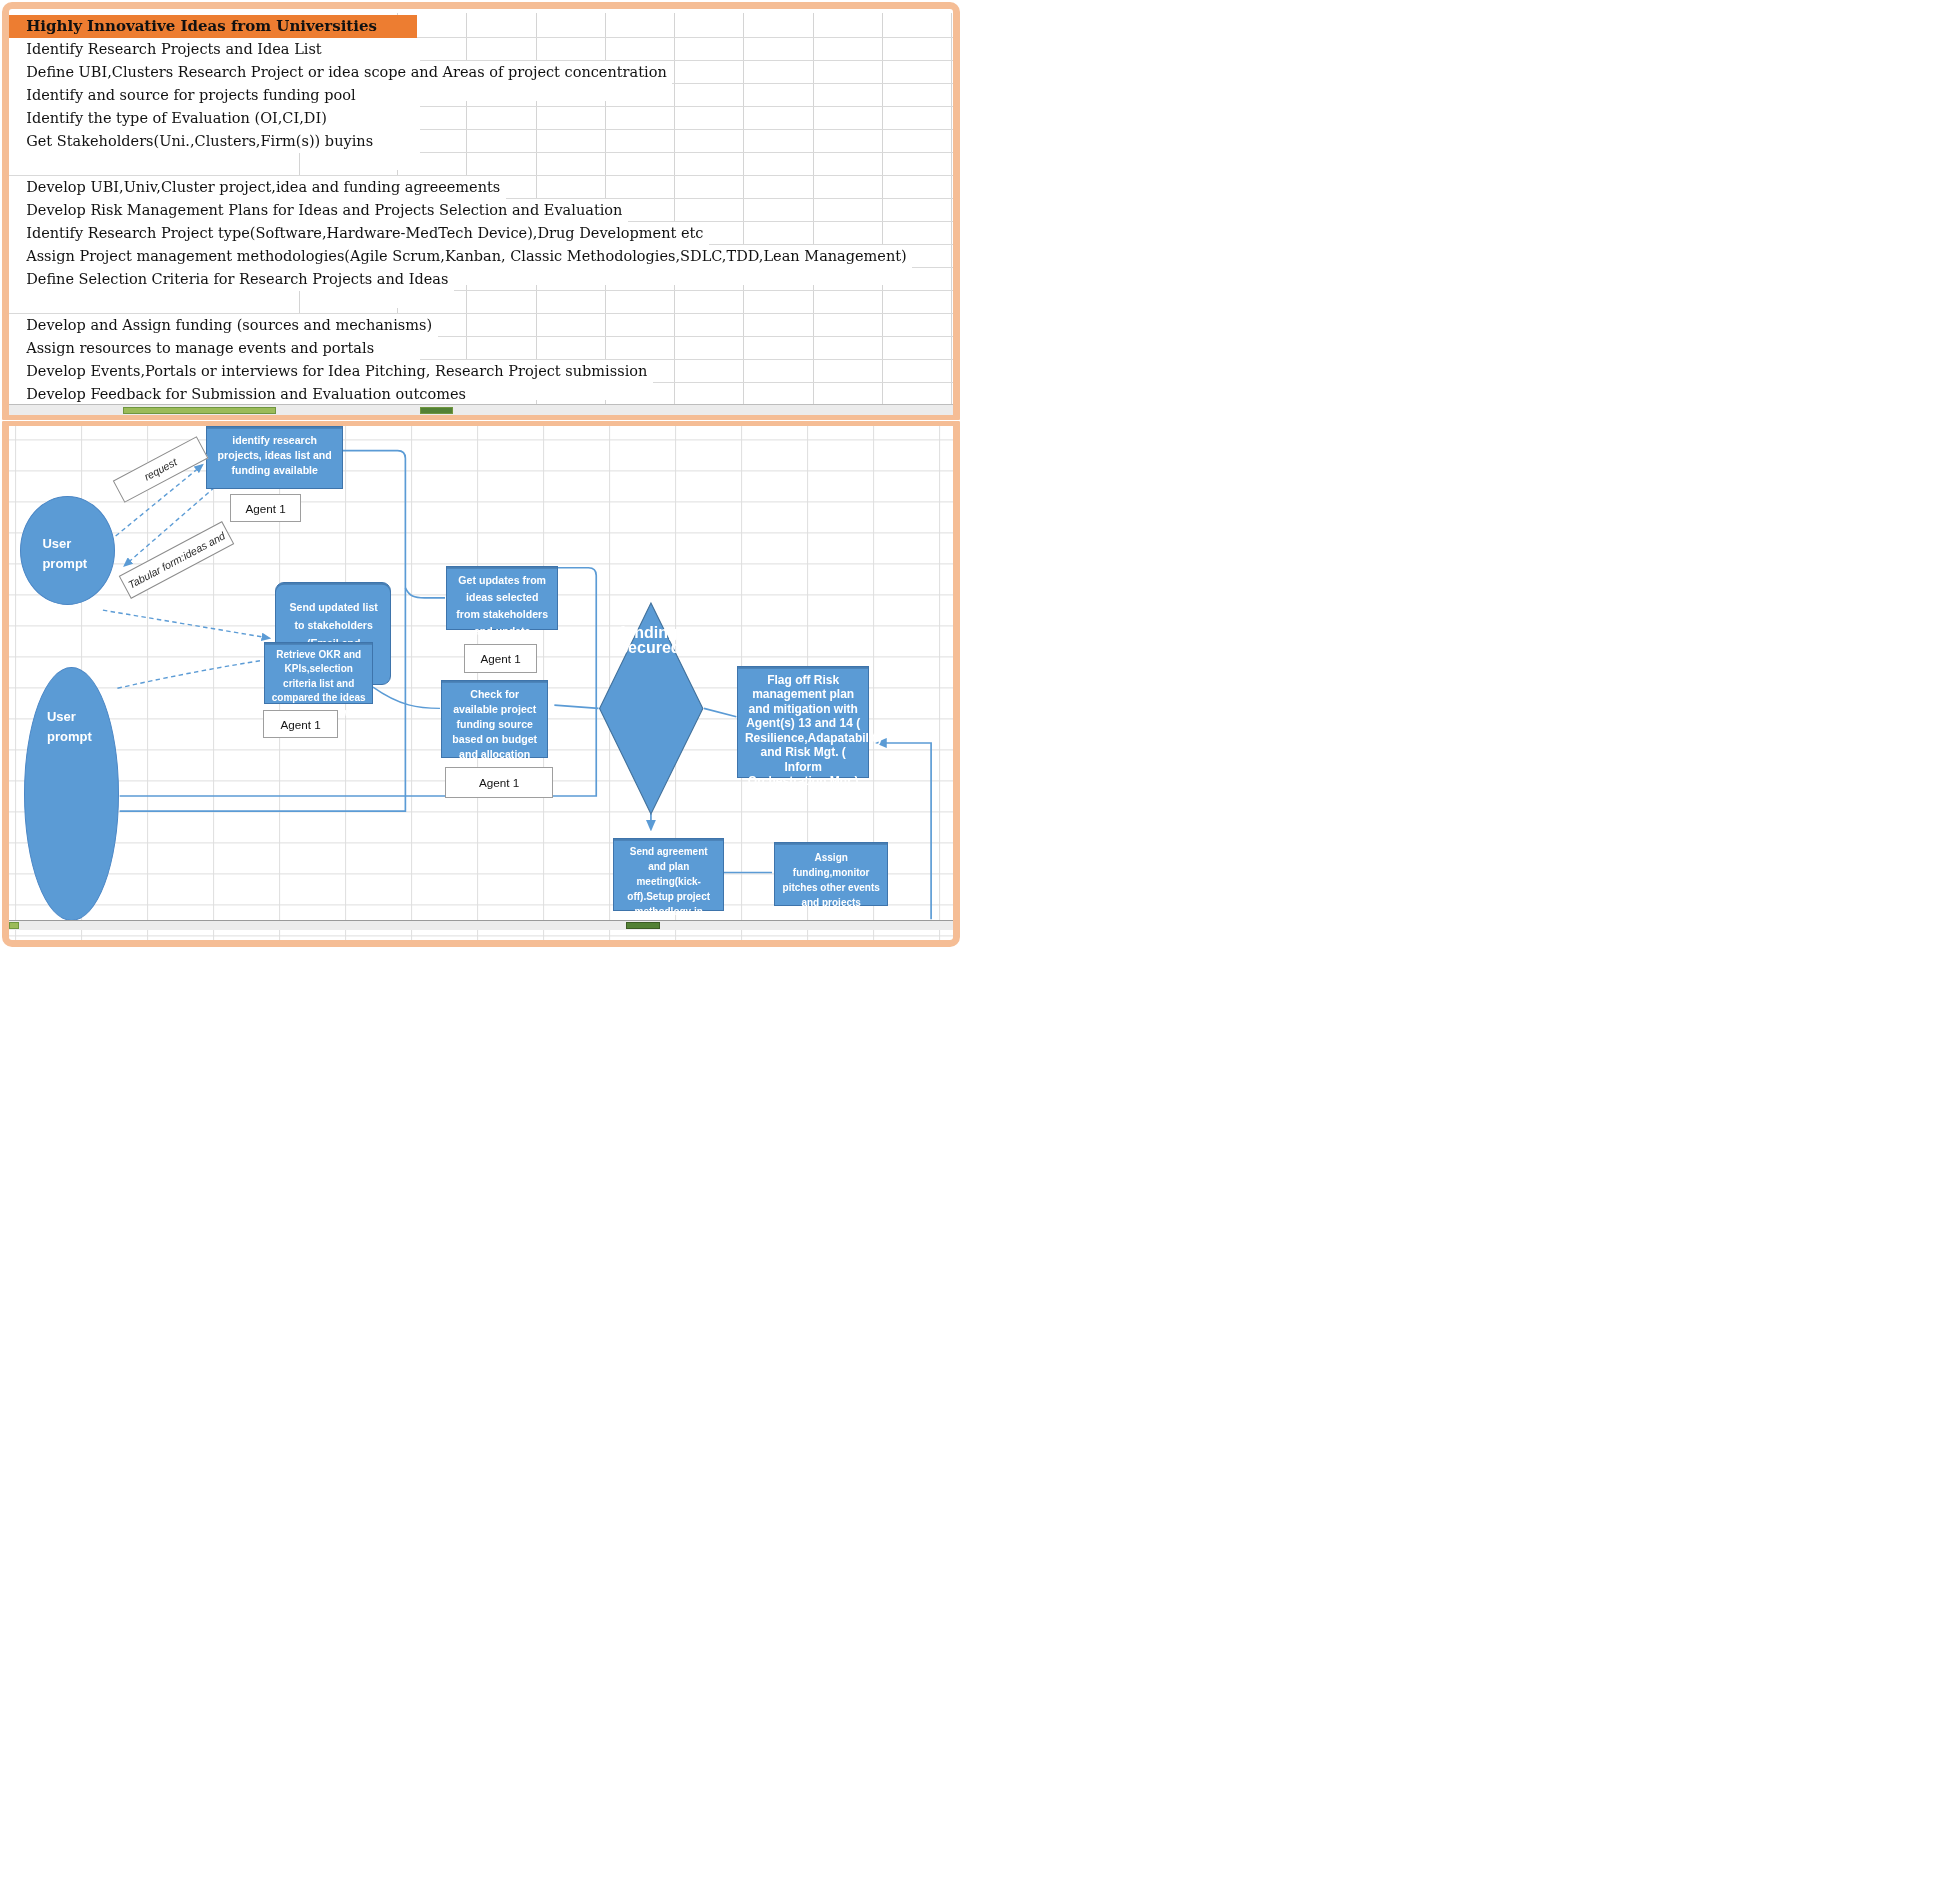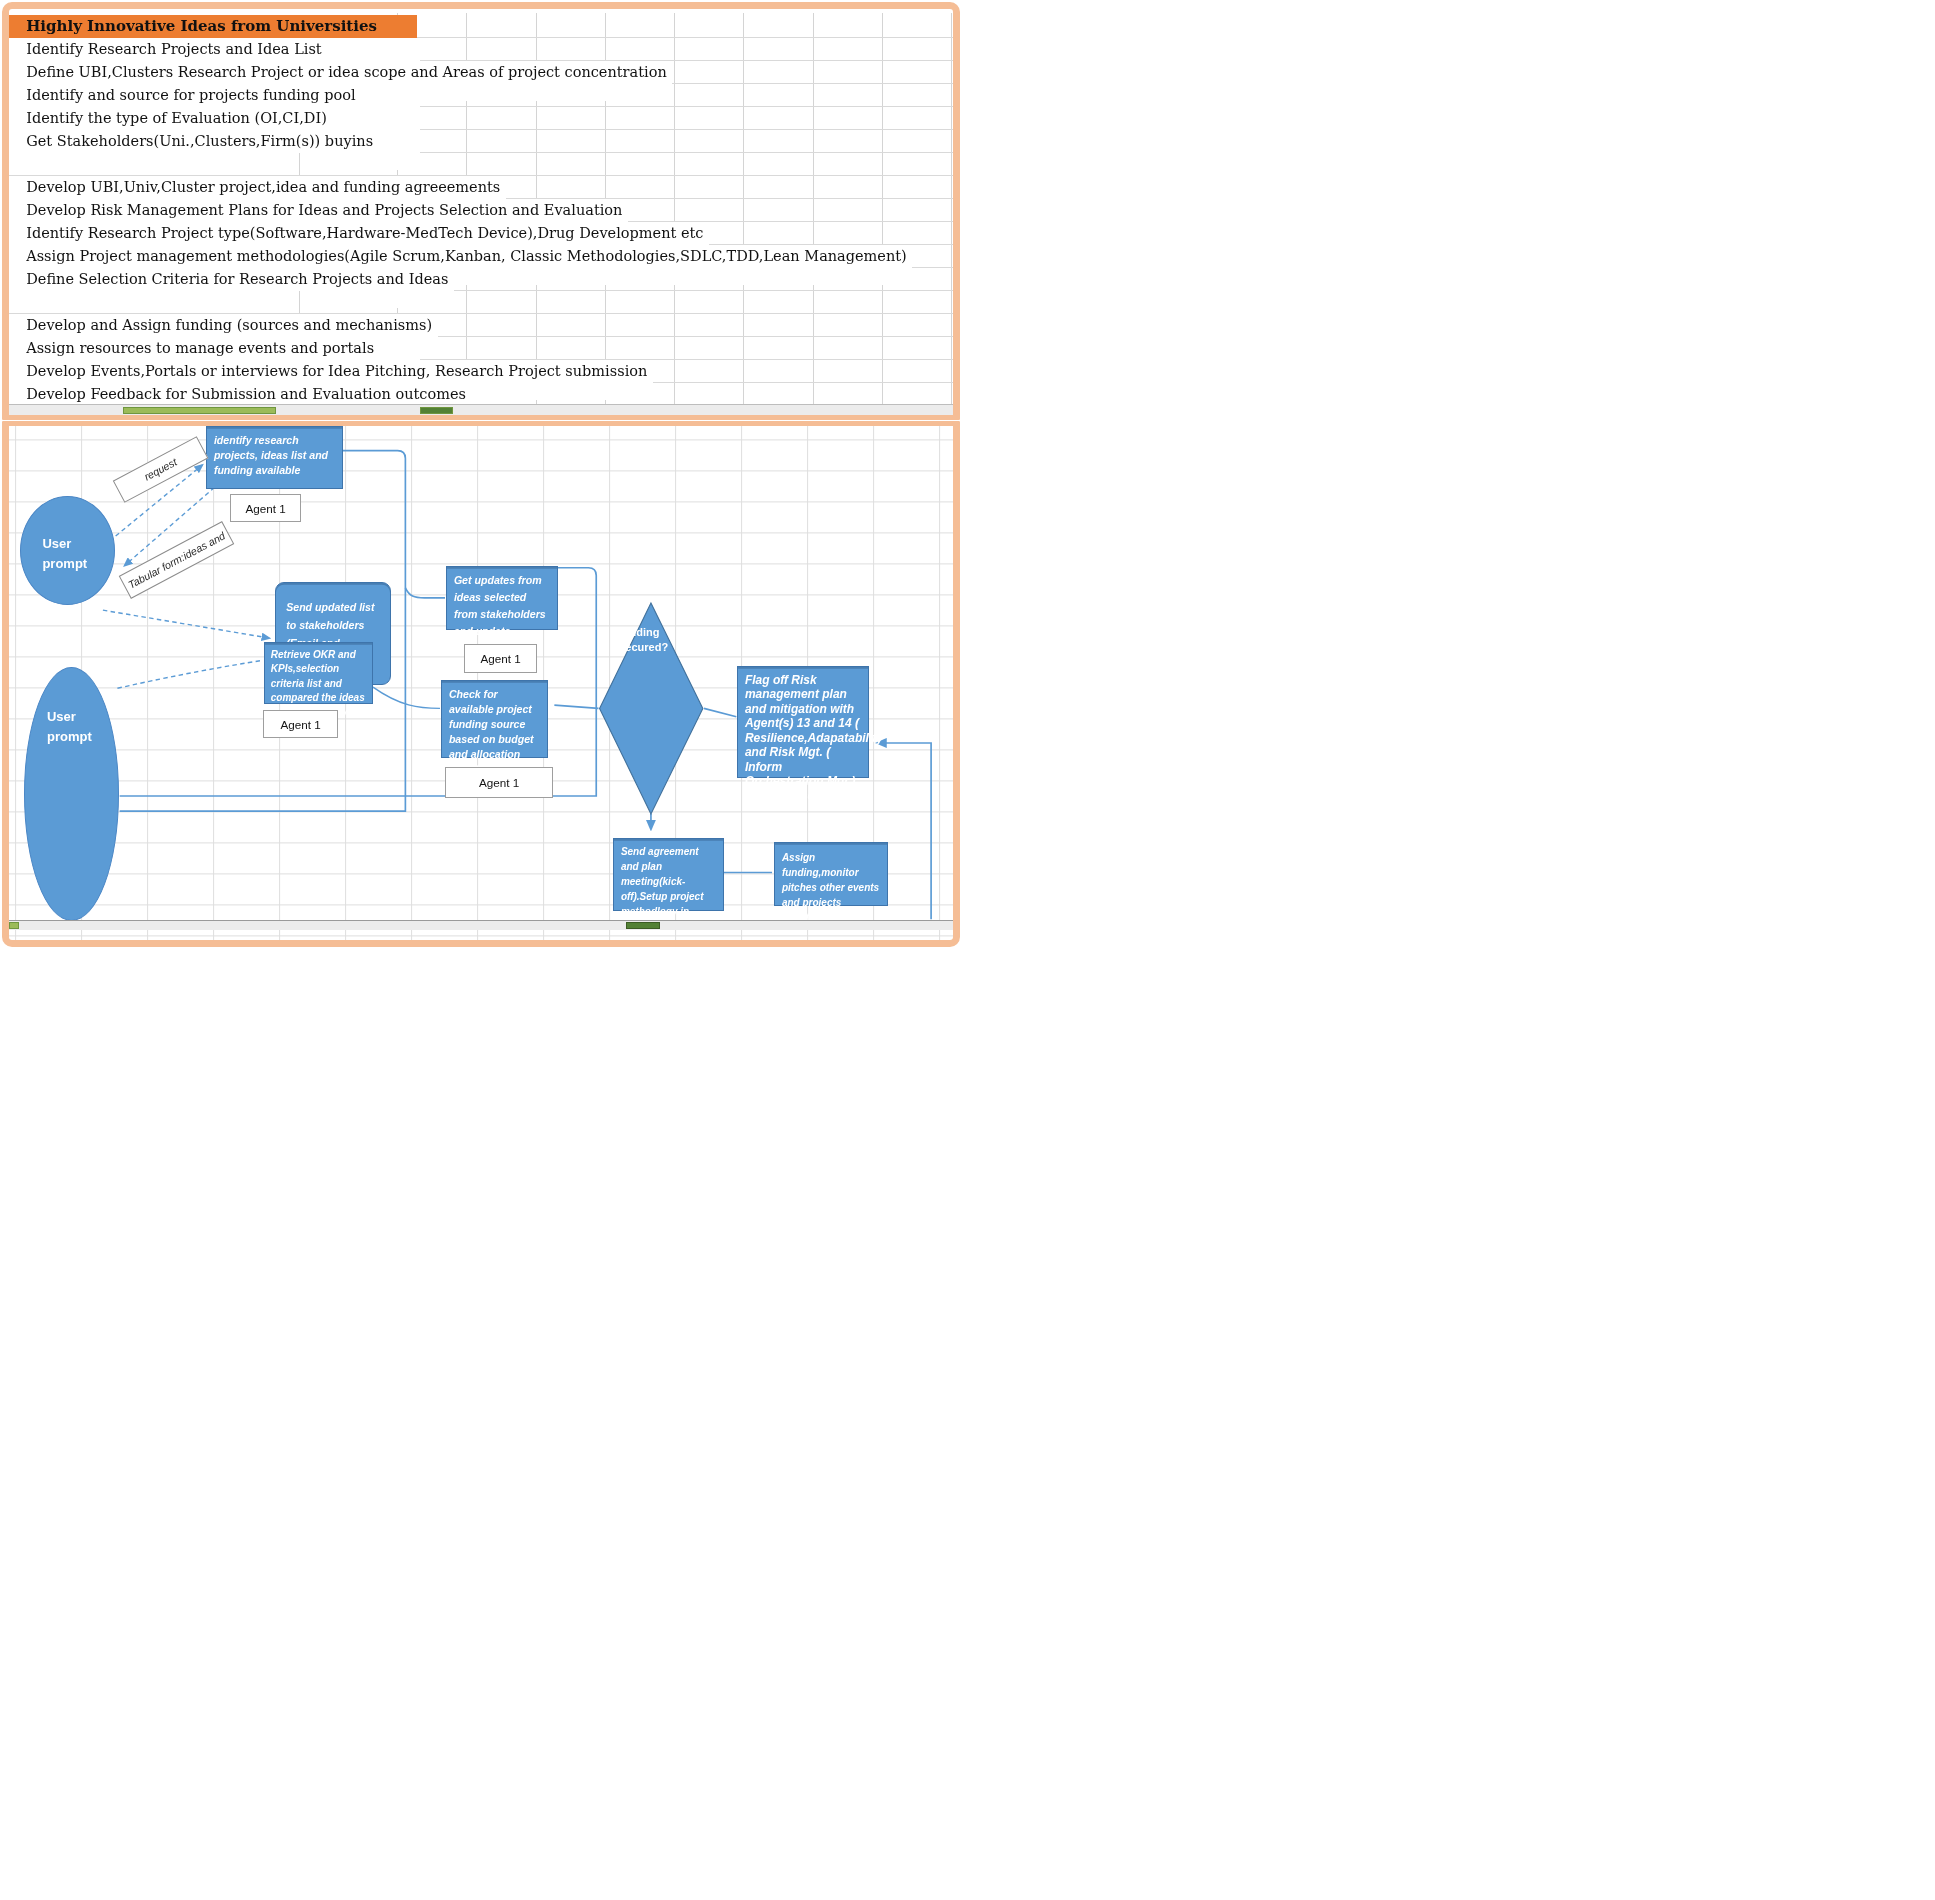--- a/index.html
+++ b/index.html
@@ -25,29 +25,29 @@
   
   .flow-panel{position:absolute;left:2.2px;top:421px;width:944px;height:514px;
     border:7.3px solid #f5bd95;border-top-width:5px;border-radius:1.1px 1.1px 10px 10px;background:#fff;}
   .flow-inner{position:relative;width:100%;height:100%;overflow:hidden;
     background-image:linear-gradient(to right,#dedede 0.6px,transparent 0.6px),
                      linear-gradient(to bottom,#dedede 0.6px,transparent 0.6px);
     background-size:66px 31px;background-position:6.1px 13.4px;}
   .connectors{position:absolute;left:0;top:0;z-index:1;}
   .shape{position:absolute;z-index:2;box-sizing:border-box;}
   .bluebox{background:#5B9BD5;border:1.1px solid #3e74ab;box-shadow:inset 0 1.7px 0 rgba(22,52,88,.28);
-    color:#fff;font-size:10.6px;font-weight:bold;line-height:15px;text-align:left;font-style:italic;}
+    color:#fff;font-size:10.6px;font-weight:bold;line-height:15px;text-align:center;}
   .rounded{border-radius:9px;}
   .agentbox{background:#fff;border:1.1px solid #9e9e9e;color:#141414;font-size:11.7px;
     display:flex;align-items:center;justify-content:center;font-weight:normal;}
   .ellipse{background:#5B9BD5;border:1.1px solid #4a86c5;border-radius:50%;
     color:#fff;font-size:13px;font-weight:bold;line-height:20px;}
   .rotbox{background:#fff;border:1.1px solid #8c8c8c;color:#2b2b2b;font-size:10.6px;font-style:italic;
     display:flex;align-items:center;justify-content:center;}
-  .dlabel{color:#fff;font-size:11px;font-weight:bold;line-height:15px;z-index:2;position:absolute;}
+  .dlabel{color:#fff;font-size:16px;font-weight:bold;line-height:15px;z-index:2;position:absolute;}
   .flow-scrollbar{position:absolute;left:0;right:0;top:494px;height:9px;background:#ececec;
     border-top:1.1px solid #9a9a9a;z-index:3;}
   .flow-scrollbar .gseg.dark2{position:absolute;left:617px;top:1.1px;width:32px;height:5px;
     background:#538135;border:0.6px solid #3c5c24;}
   .flow-scrollbar .gseg.light2{position:absolute;left:0;top:1.1px;width:7.8px;height:5px;
     background:#9BBB59;border:0.6px solid #6f963f;}
 </style>
 </head>
 <body>
 

